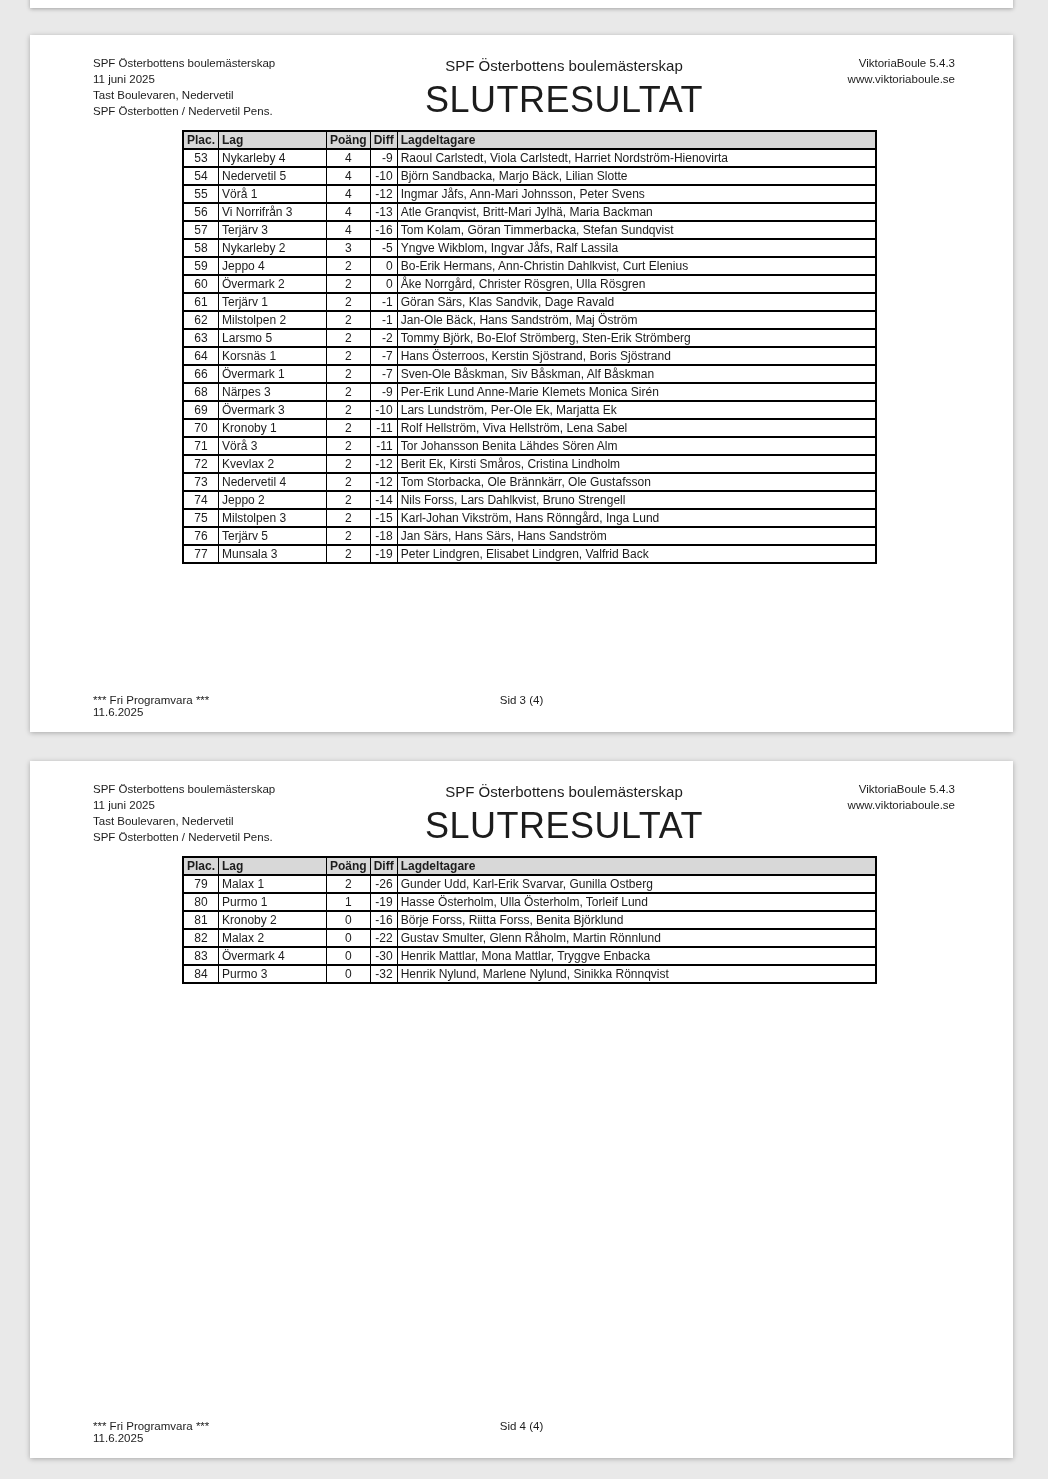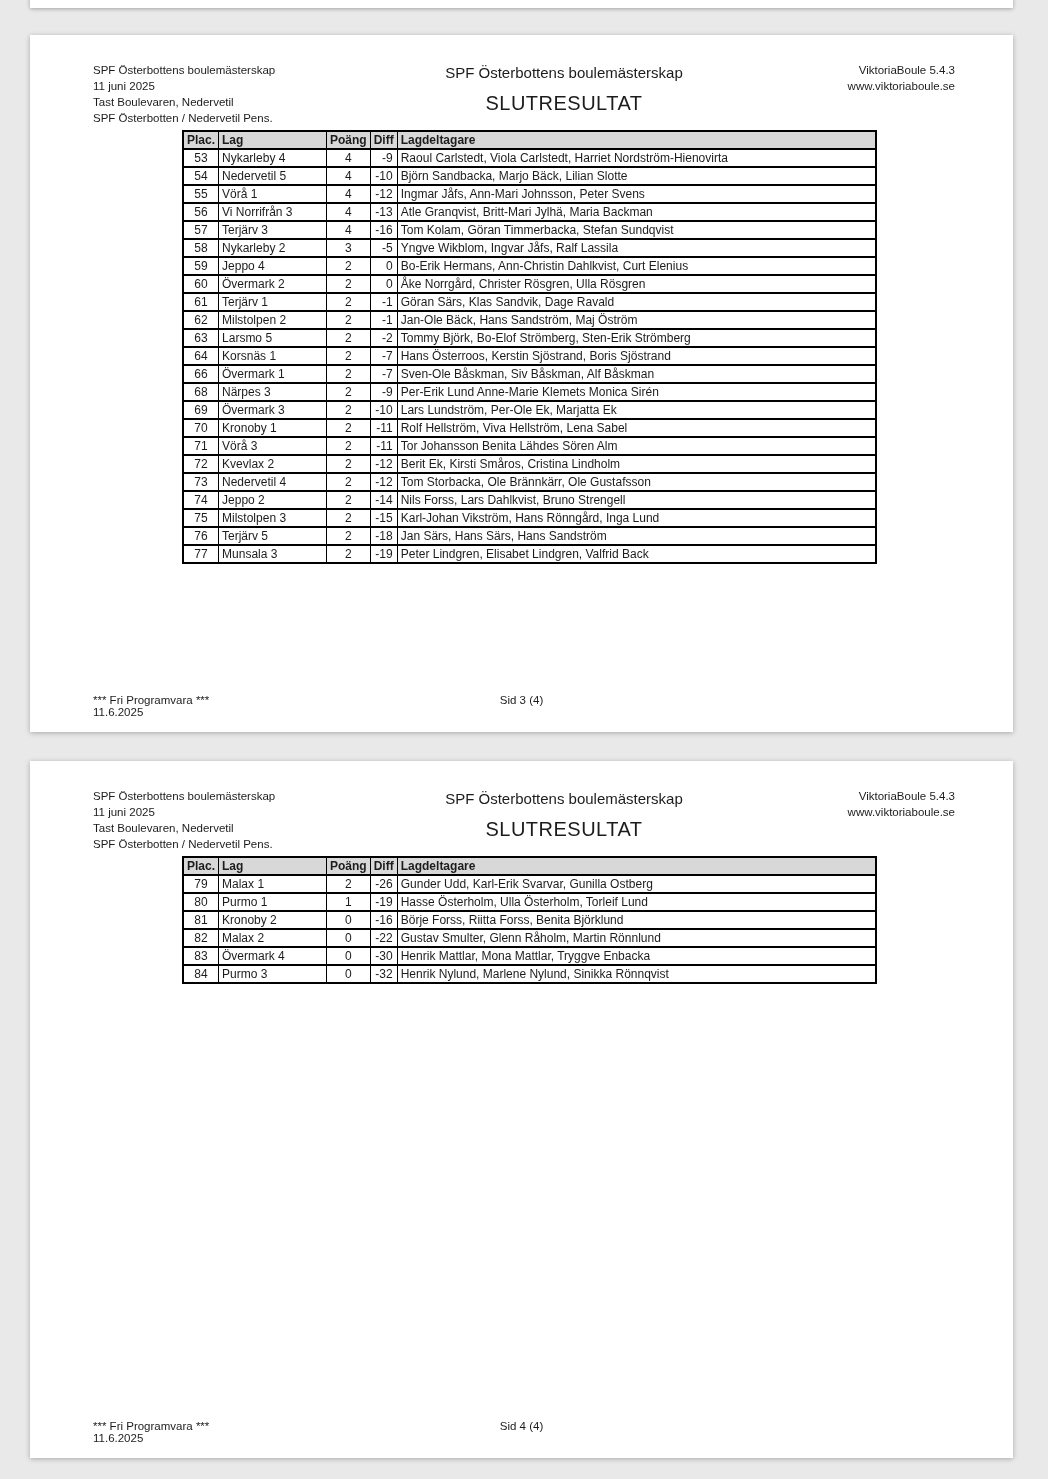--- a/index.html
+++ b/index.html
@@ -29,25 +29,25 @@
   }
   .page {
     position: absolute; left: 30px;
     width: 983px; height: 697px;
     background: var(--page-bg);
     box-shadow: 0 1px 5px rgba(0,0,0,0.28);
   }
   .page.p3 { top: 35px; }
   .page.p4 { top: 761px; }
 
-  .page-header { display: flex; align-items: flex-start; padding-top: 27px; }
+  .page-header { display: flex; align-items: flex-start; padding-top: 20px; }
   .hdr-left { margin-left: 63px; width: 290px; font-size: 11.5px; line-height: 16px; }
   .hdr-center { flex: 1; text-align: center; }
   .hdr-center .small-title { font-size: 15px; margin-top: 2px; }
-  .hdr-center .big-title { font-size: 20px; letter-spacing: 0.5px; margin-top: 11px; }
+  .hdr-center .big-title { font-size: 36px; letter-spacing: 0.5px; margin-top: 5px; }
   .hdr-right { width: 210px; margin-right: 58px; text-align: right; font-size: 11.5px; line-height: 16px; }
 
   table.results-table {
     position: absolute; left: 152px; top: 95px;
     border-collapse: collapse; table-layout: fixed;
     font-size: 12px;
     border: 2px solid var(--table-border);
   }
   .results-table th, .results-table td {
     border: 1px solid var(--table-border);

